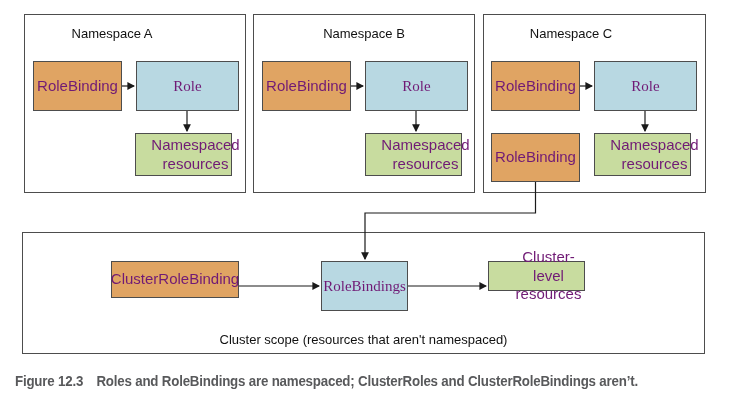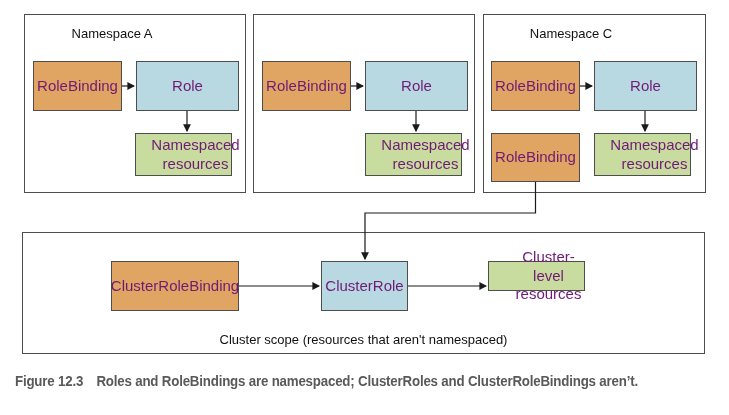--- a/index.html
+++ b/index.html
@@ -30,21 +30,21 @@
     border: 1.3px solid #4d4d4d;
     display: flex;
     align-items: center;
     justify-content: center;
     text-align: center;
     font-size: 15px;
     line-height: 1.25;
     color: #701a75;
   }
   .binding { background: var(--binding, #e0a463); }
-  .role    { background: var(--role, #b8d8e2); }
+  .role    { background: var(--role, #b8d8e2); font-family: Liberation Serif, serif; }
   .stack   { background: var(--resources, #c8dc9f); position: absolute; padding-left: 24px; }
   .stack::before, .stack::after {
     content: "";
     position: absolute;
     top: 0; left: 0; right: 0; bottom: 0;
     background: var(--resources, #c8dc9f);
     border: 1.3px solid #4d4d4d;
     z-index: -1;
   }
   .stack::before { transform: translate(8px, 8px); }
@@ -81,34 +81,35 @@
 
 <div id="figure">
 
   <div class="panel" style="left:24px; top:14px; width:222px; height:179px;"></div>
   <div class="panel-title" style="left:24px; top:26px; width:176px;">Namespace A</div>
   <div class="node binding" style="left:33px; top:61px; width:89px; height:50px;">RoleBinding</div>
   <div class="node role" style="left:136px; top:61px; width:103px; height:50px;">Role</div>
   <div class="node stack" style="left:135px; top:133px; width:97px; height:43px;">Namespaced resources</div>
 
   <div class="panel" style="left:253px; top:14px; width:222px; height:179px;"></div>
+  <div class="panel-title" style="left:253px; top:26px; width:222px;">Namespace B</div>
   <div class="node binding" style="left:262px; top:61px; width:89px; height:50px;">RoleBinding</div>
   <div class="node role" style="left:365px; top:61px; width:103px; height:50px;">Role</div>
   <div class="node stack" style="left:365px; top:133px; width:97px; height:43px;">Namespaced resources</div>
 
   <div class="panel" style="left:483px; top:14px; width:223px; height:179px;"></div>
   <div class="panel-title" style="left:483px; top:26px; width:176px;">Namespace C</div>
   <div class="node binding" style="left:491px; top:61px; width:89px; height:50px;">RoleBinding</div>
   <div class="node role" style="left:594px; top:61px; width:103px; height:50px;">Role</div>
   <div class="node binding" style="left:491px; top:133px; width:89px; height:49px;">RoleBinding</div>
   <div class="node stack" style="left:594px; top:133px; width:97px; height:43px;">Namespaced resources</div>
 
   <div class="panel" style="left:22px; top:232px; width:683px; height:122px;"></div>
-  <div class="node binding" style="left:111px; top:261px; width:128px; height:50px;">ClusterRoleBinding</div>
-  <div class="node role" style="left:321px; top:261px; width:87px; height:50px;">ClusterRole</div>
+  <div class="node binding" style="left:111px; top:261px; width:128px; height:37px;">ClusterRoleBinding</div>
+  <div class="node role" style="left:321px; top:261px; width:87px; height:50px;">RoleBindings</div>
   <div class="node stack" style="left:488px; top:261px; width:97px; height:30px;">Cluster-level resources</div>
   <div class="scope-label" style="left:22px; top:332px; width:683px;">Cluster scope (resources that aren't namespaced)</div>
 
   <svg id="arrows" width="729" height="415" viewBox="0 0 729 415">
     <defs>
       <marker id="arr" viewBox="0 0 10 10" refX="8.5" refY="5" markerWidth="7" markerHeight="6.5" orient="auto-start-reverse">
         <path d="M0,0 L10,5 L0,10 z" fill="#1a1a1a"></path>
       </marker>
     </defs>
     <g stroke="#1a1a1a" stroke-width="1.2" fill="none">

